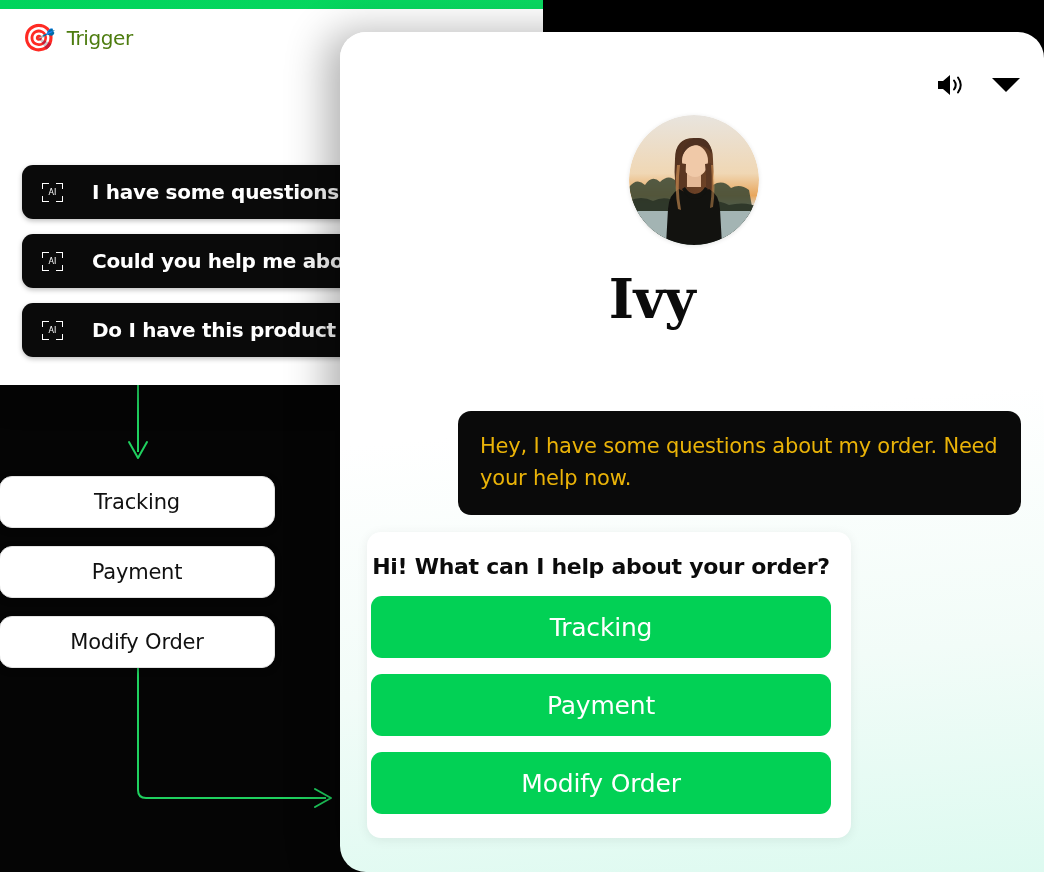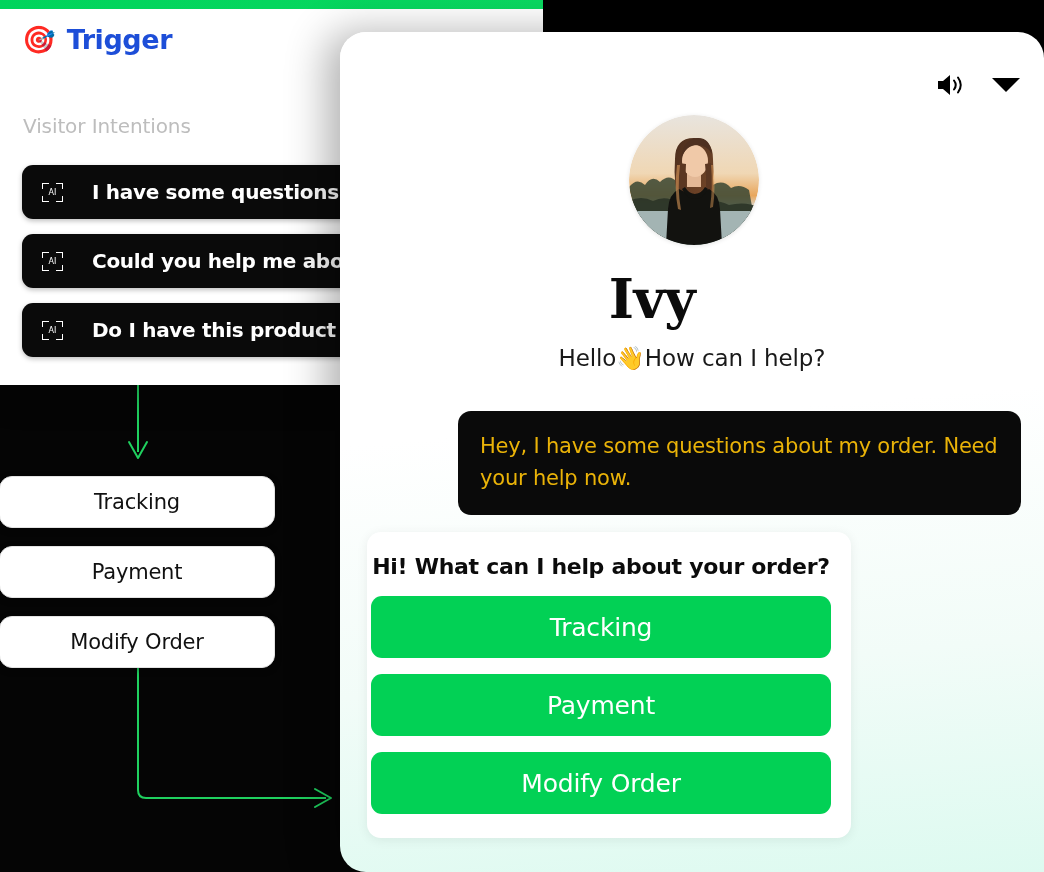--- a/index.html
+++ b/index.html
@@ -40,21 +40,21 @@
   #trigger-topbar{
     position:absolute;left:0;top:0;width:543px;height:9px;
     background:linear-gradient(90deg,#00d45c 0%,#0ad860 100%);
     border-radius:0 0 0 0;
   }
   #trigger-header{
     position:absolute;left:22px;top:24px;display:flex;align-items:center;gap:11px;
   }
   #trigger-emoji{font-size:27px;line-height:1;}
   #trigger-title{
-    font-size:27px;font-weight:700;color:#1d4ed8;letter-spacing:-0.4px;
+    font-size:20px;font-weight:400;color:#4d7c0f;letter-spacing:-0.4px;
     font-family:"DejaVu Sans","Liberation Sans",sans-serif;
   }
   #intentions-label{
     position:absolute;left:23px;top:114px;
     font-size:20px;color:#bdbdbd;font-weight:400;letter-spacing:-0.1px;
   }
   #intentions-list{
     position:absolute;left:22px;top:165px;width:520px;
     display:flex;flex-direction:column;gap:15px;
   }
@@ -168,21 +168,20 @@
   </div>
 
   <div id="trigger-card">
     <div id="trigger-topbar"></div>
 
     <div id="trigger-header">
       <span id="trigger-emoji">🎯</span>
       <span id="trigger-title">Trigger</span>
     </div>
 
-    <div id="intentions-label">Visitor Intentions</div>
 
     <div id="intentions-list">
 
       <div class="intent-pill">
         <span class="ai-badge">
           <span class="brk tl"></span>
             <span class="brk tr"></span>
           <span class="brk bl"></span>
             <span class="brk br"></span>
           <span class="lbl">AI</span>
@@ -270,21 +269,20 @@
           <path d="M56 72 q4 7 10 7 q6 0 10 -7 l3 2 q-5 10 -13 10 q-8 0 -13 -10 Z" fill="#12120f"></path>
 
           <path d="M48 50 q-3 24 1 44 l3 1 q-4 -22 -1 -45 Z" fill="#e9a35e" opacity="0.55"></path>
           <path d="M84 50 q3 22 0 42 l-3 1 q3 -21 1 -43 Z" fill="#e9a35e" opacity="0.45"></path>
         </g>
       </svg>
     </div>
 
     <div id="agent-name">Ivy</div>
 
-    <div id="agent-greeting">Hello👋How can I help?</div>
 
     <div id="user-bubble">
       <div id="user-bubble-text">Hey, I have some questions about my order. Need your help now.</div>
     </div>
 
     <div id="bot-card">
       <div id="bot-card-title">Hi! What can I help about your order?</div>
 
       <div class="reply-btn">
         <span>Tracking</span>

